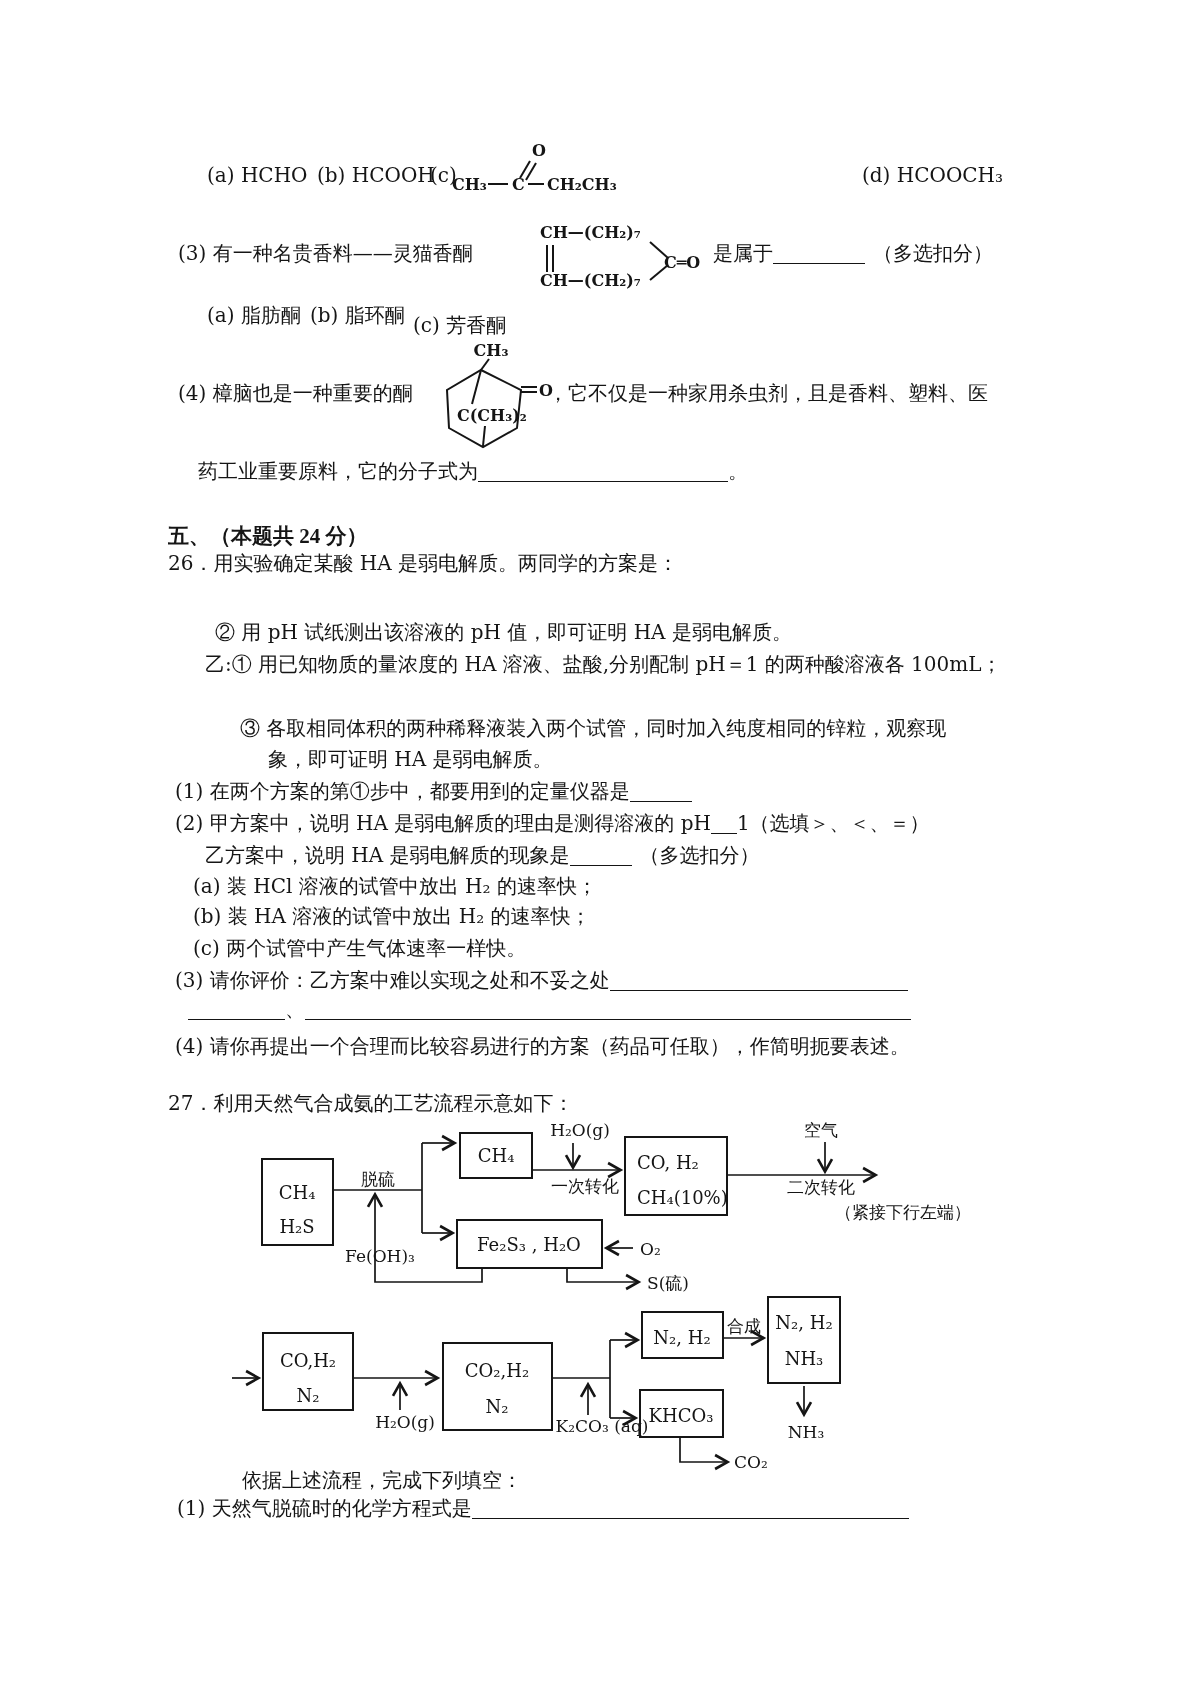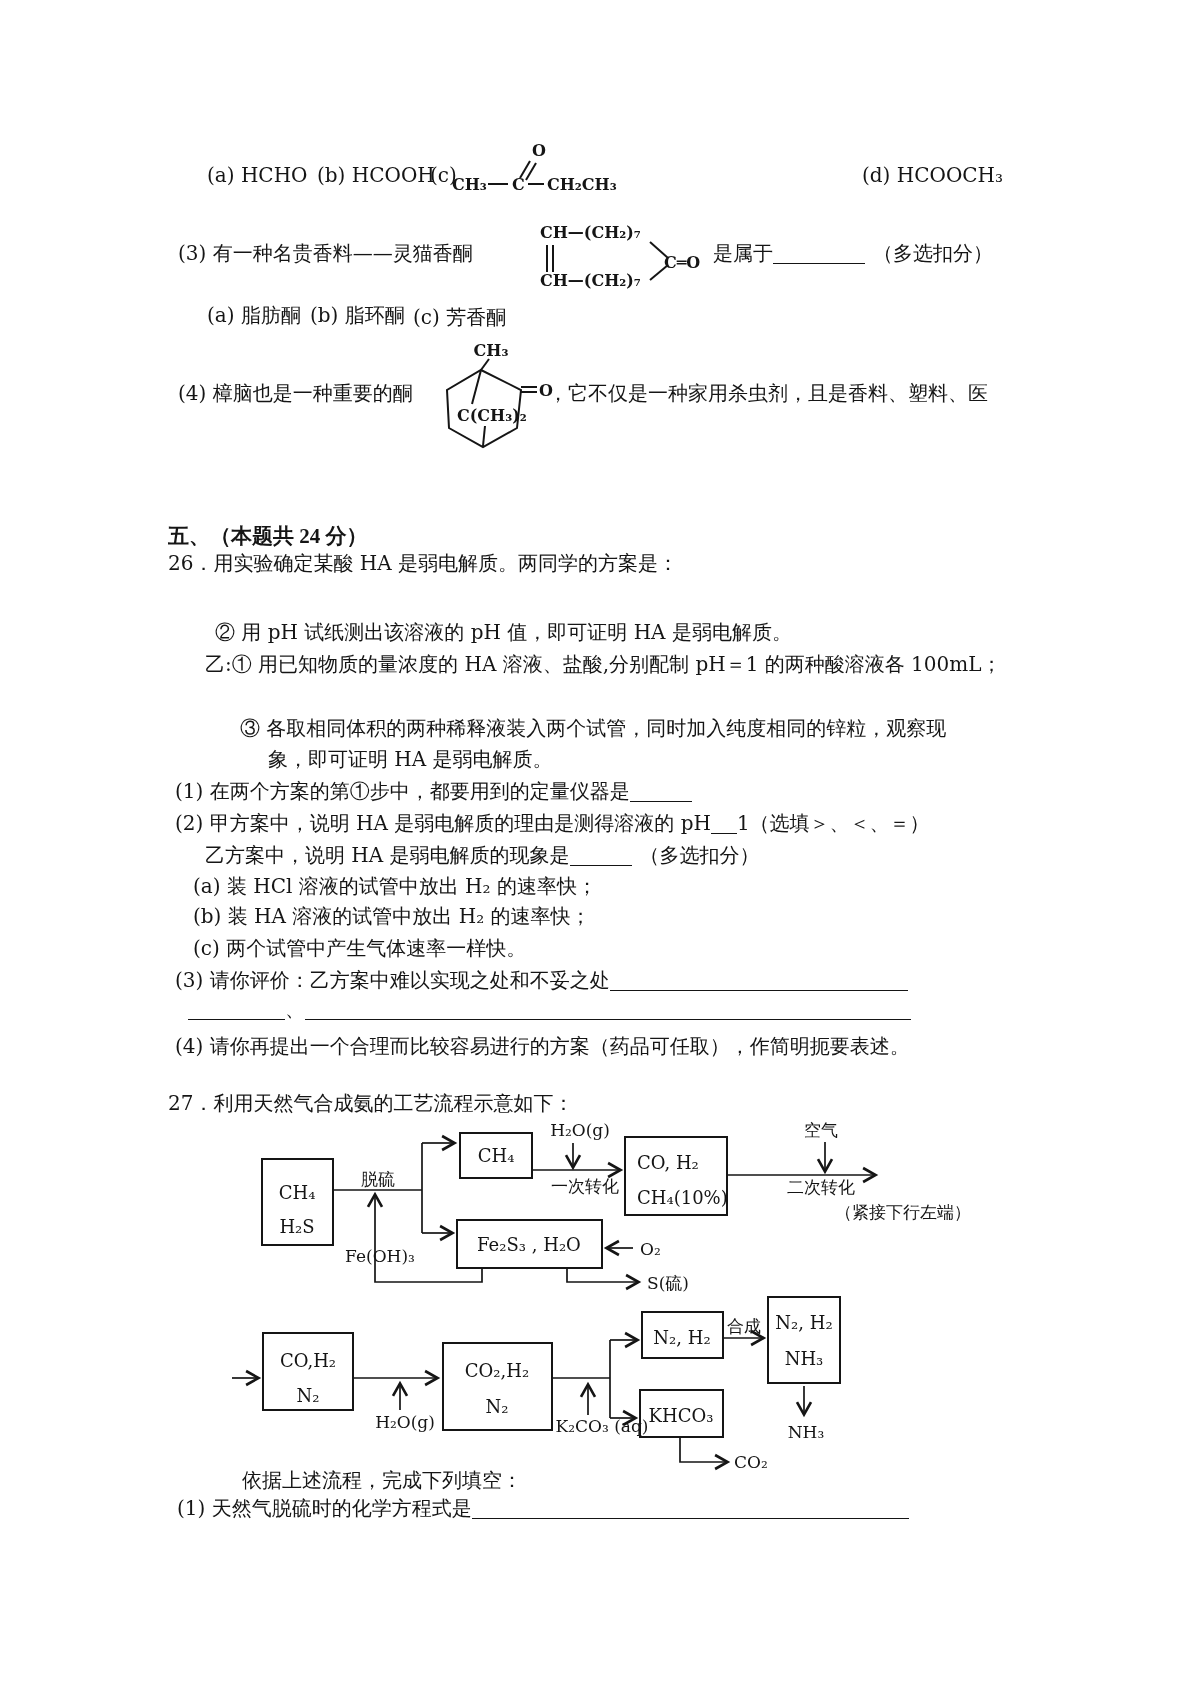--- a/index.html
+++ b/index.html
@@ -48,35 +48,38 @@
     <line x1="25" y1="35" x2="25" y2="62"></line>
     <line x1="122" y1="32" x2="140" y2="48"></line>
     <line x1="122" y1="70" x2="140" y2="55"></line>
     <text x="136" y="58">C═O</text>
   </svg>
   <div class="line" style="left:713px;top:240px">
     <span>是属于</span><span class="blank" style="width:92px"></span><span class="gap8">（多选扣分）</span>
   </div>
   <div class="line" style="left:207px;top:302px">(a) 脂肪酮</div>
   <div class="line" style="left:310px;top:302px">(b) 脂环酮</div>
-  <div class="line" style="left:413px;top:304px">(c) 芳香酮</div>
+  <div class="line" style="left:413px;top:312px">(c) 芳香酮</div>
 
   <div class="line" style="left:178px;top:380px">(4) 樟脑也是一种重要的酮</div>
   <svg class="struct" style="left:443px;top:342px" width="118" height="114" viewBox="0 0 118 114">
     <text x="48" y="14" text-anchor="middle">CH₃</text>
     <line x1="38" y1="28" x2="46" y2="17"></line>
     <polygon points="38,28 78,48 74,86 40,105 6,86 4,48"></polygon>
     <line x1="78" y1="45" x2="94" y2="45"></line>
     <line x1="78" y1="50" x2="94" y2="50"></line>
     <text x="96" y="54">O</text>
     <line x1="38" y1="28" x2="29" y2="62"></line>
     <text x="14" y="79" font-size="15">C(CH₃)₂</text>
     <line x1="42" y1="84" x2="40" y2="104"></line>
   </svg>
   <div class="line" style="left:548px;top:380px">，它不仅是一种家用杀虫剂，且是香料、塑料、医</div>
+  <div class="line" style="left:198px;top:458px">
+    <span>药工业重要原料，它的分子式为</span><span class="blank" style="width:250px"></span><span>。</span>
+  </div>
 
   <div class="line bold" style="left:168px;top:523px;font-size:21px">五、（本题共 24 分）</div>
 
   <div class="line" style="left:168px;top:550px">26．用实验确定某酸 HA 是弱电解质。两同学的方案是：</div>
   <div class="line" style="left:215px;top:619px">② 用 pH 试纸测出该溶液的 pH 值，即可证明 HA 是弱电解质。</div>
   <div class="line" style="left:205px;top:651px">乙:① 用已知物质的量浓度的 HA 溶液、盐酸,分别配制 pH＝1 的两种酸溶液各 100mL；</div>
   <div class="line" style="left:240px;top:715px">③ 各取相同体积的两种稀释液装入两个试管，同时加入纯度相同的锌粒，观察现</div>
   <div class="line" style="left:268px;top:746px">象，即可证明 HA 是弱电解质。</div>
 
   <div class="line" style="left:175px;top:778px">

